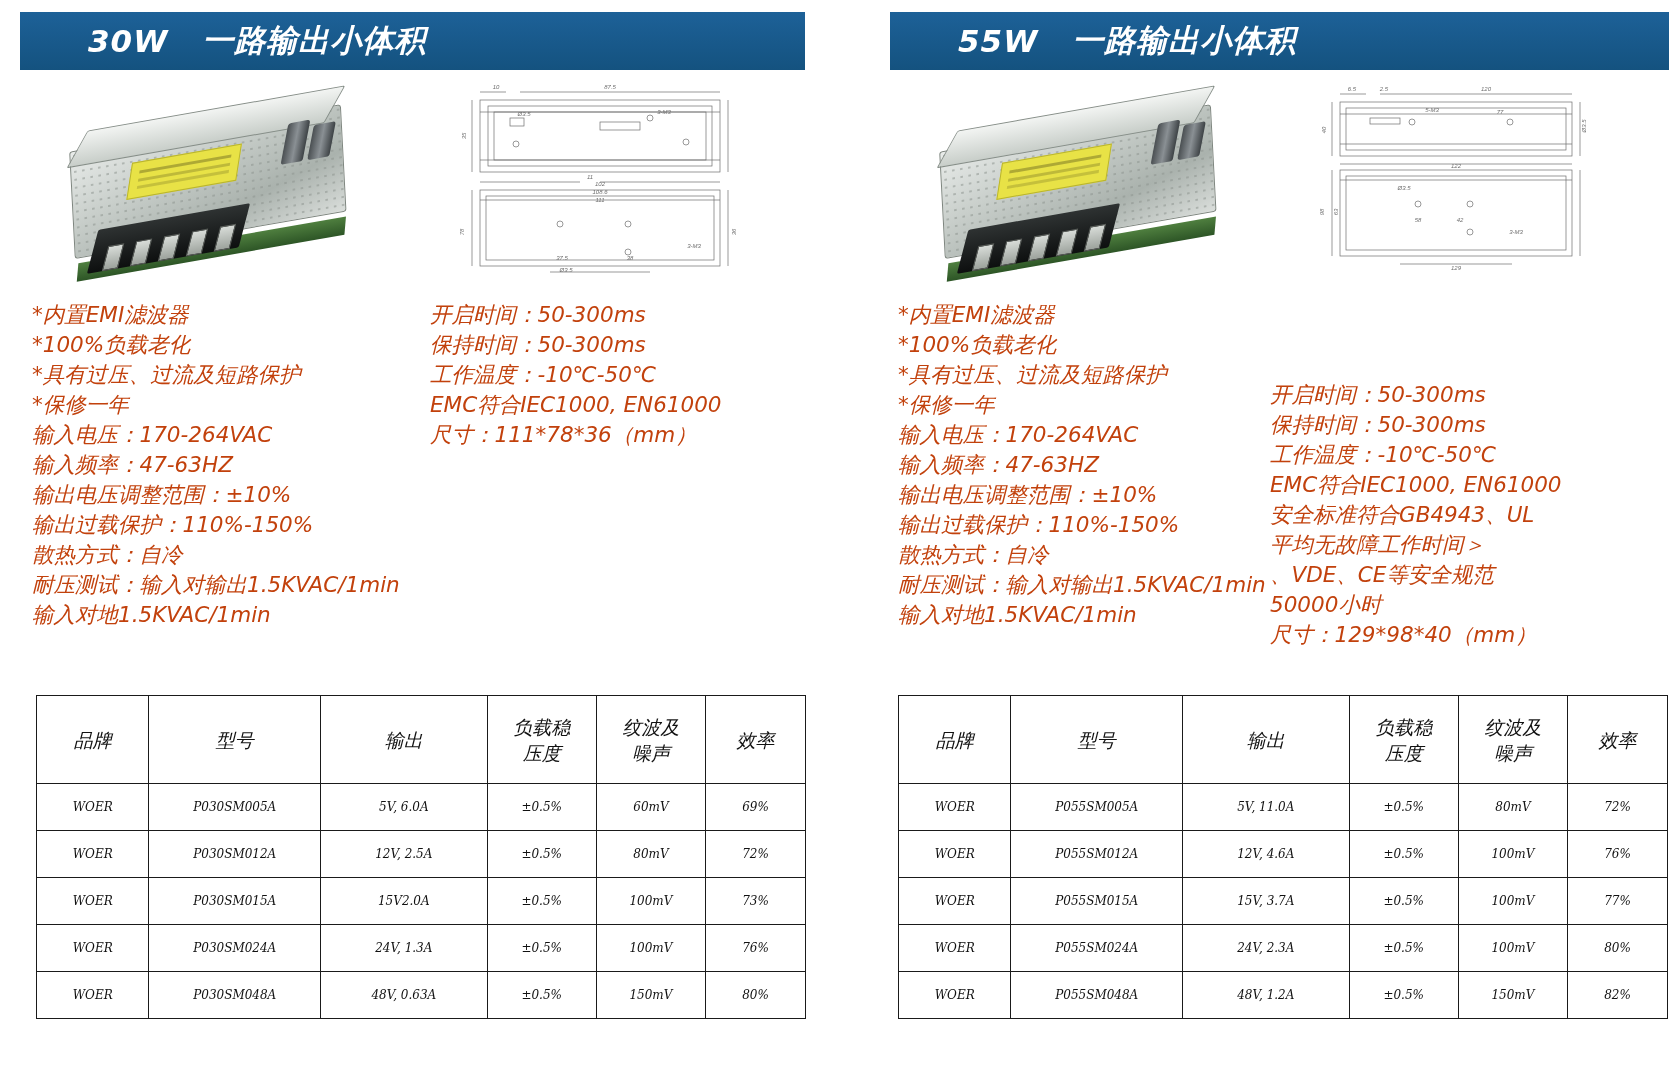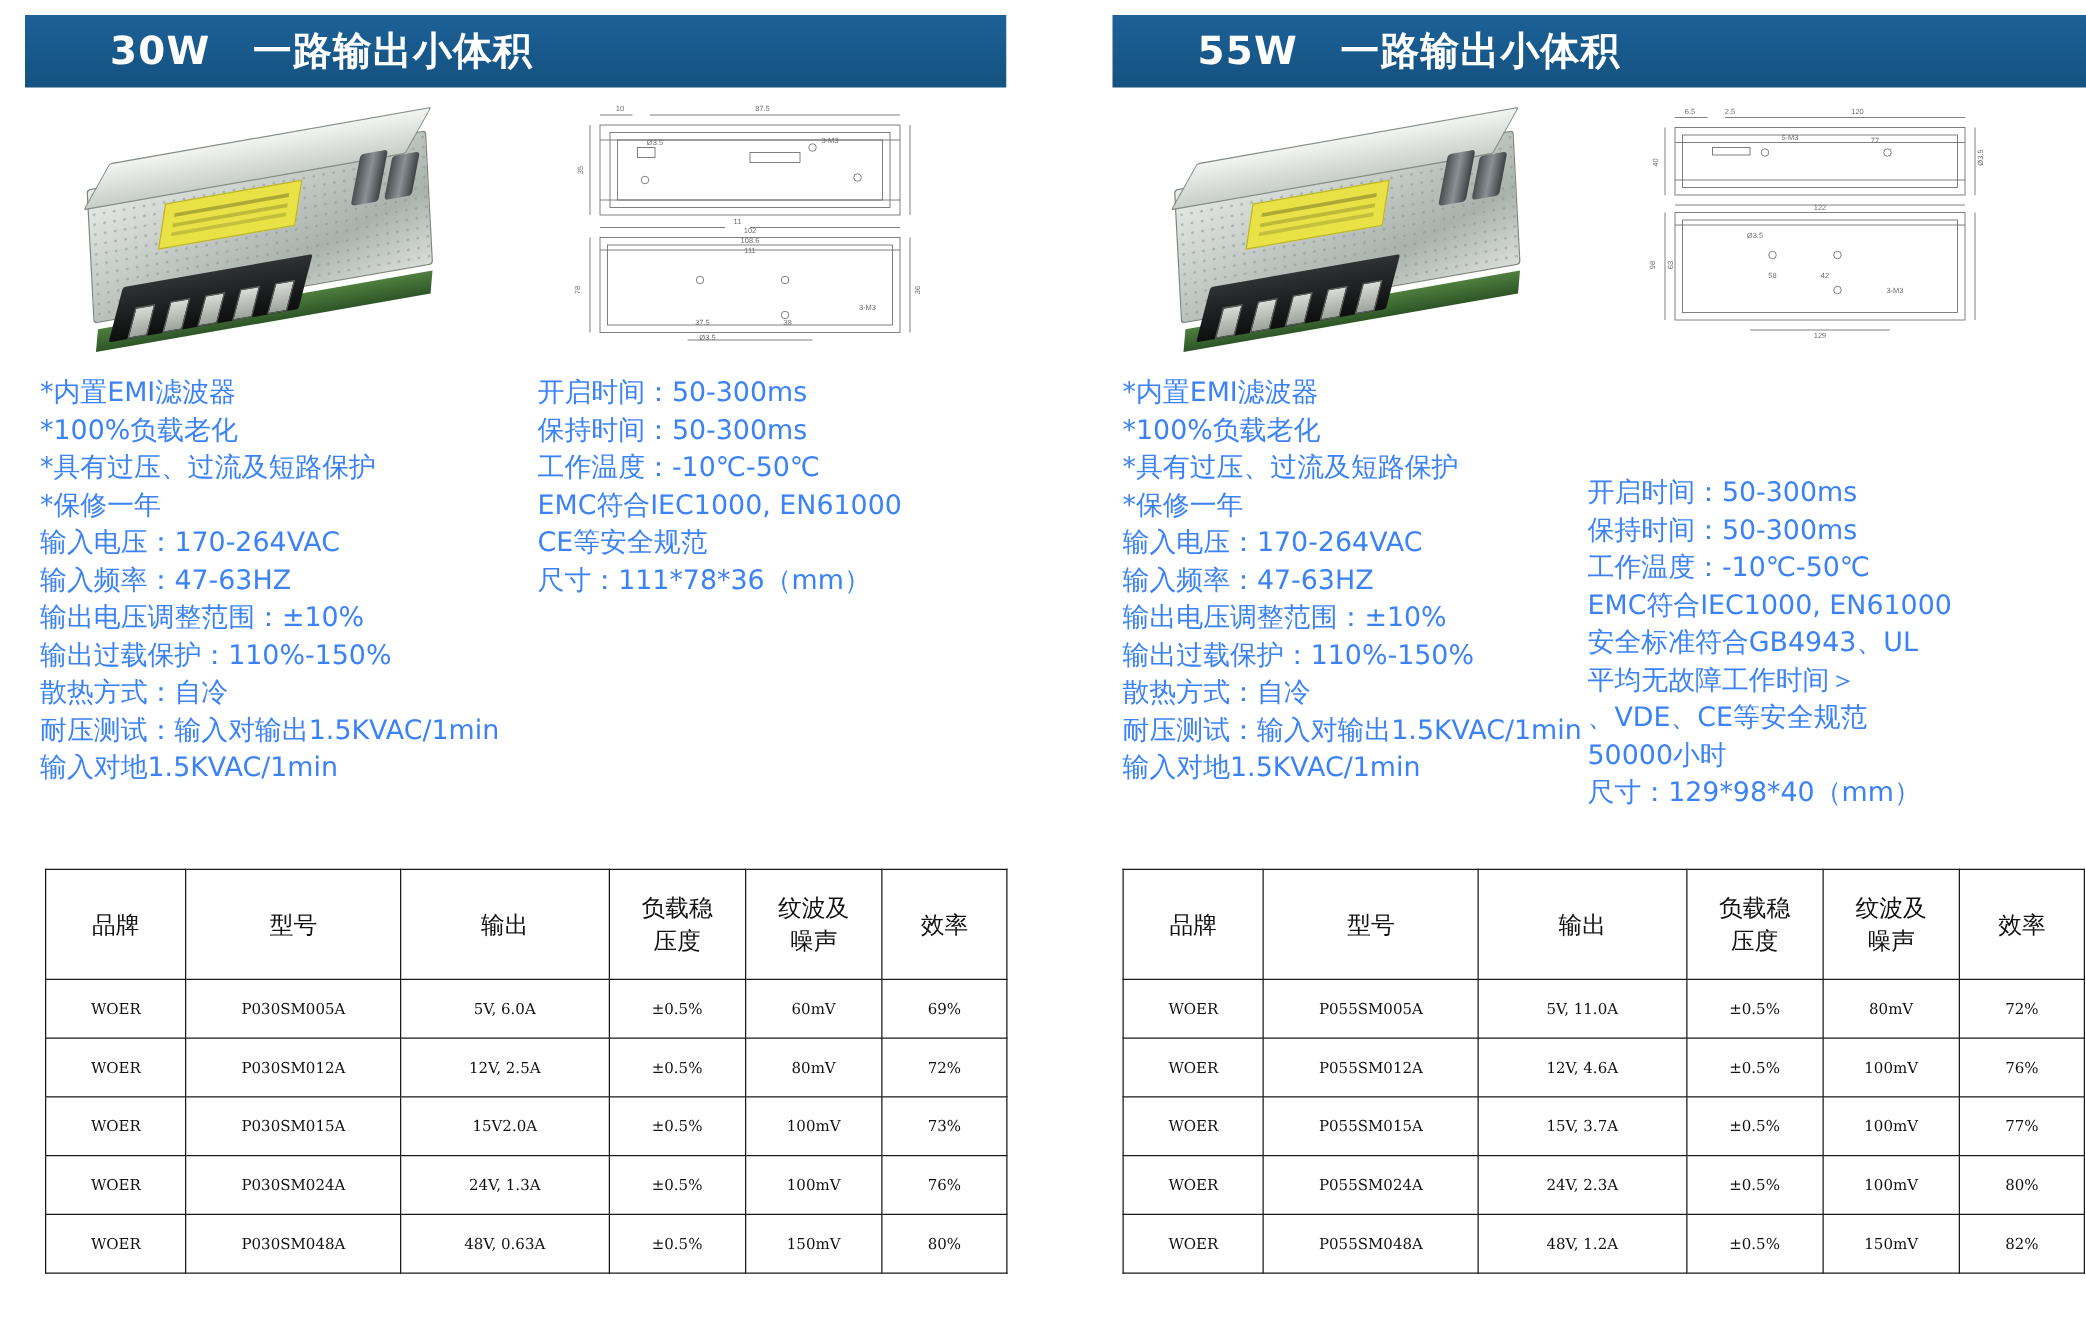--- a/index.html
+++ b/index.html
@@ -8,20 +8,21 @@
     width: 1669px; height: 1071px;
     background: #ffffff;
     font-family: "Liberation Sans", sans-serif;
   }
   .page {
     position: relative;
     width: 1669px;
     height: 1071px;
     background: #fff;
     overflow: hidden;
+    font-style: italic;
   }
   .panel {
     position: absolute;
     top: 0;
     width: 805px;
     height: 1071px;
   }
   .panel-left { left: 10px; }
   .panel-right { left: 880px; }
 
@@ -132,21 +133,21 @@
   .drawing {
     position: absolute;
     top: 82px;
     border: 0;
   }
   .drawing svg { display: block; }
 
   .specs {
     position: absolute;
     font-family: "DejaVu Sans", "Liberation Sans", sans-serif;
-    color: #3b82f6;
+    color: #c2410c;
   }
   .specs .line {
     font-size: 21.5px;
     line-height: 30px;
     white-space: nowrap;
   }
 
   table.tbl {
     position: absolute;
     border-collapse: collapse;
@@ -267,21 +268,20 @@
       <div class="line">散热方式：自冷</div>
       <div class="line">耐压测试：输入对输出1.5KVAC/1min</div>
       <div class="line">输入对地1.5KVAC/1min</div>
     </div>
 
     <div class="specs" style="left:420px; top:300px;">
       <div class="line">开启时间：50-300ms</div>
       <div class="line">保持时间：50-300ms</div>
       <div class="line">工作温度：-10℃-50℃</div>
       <div class="line">EMC符合IEC1000, EN61000</div>
-      <div class="line">CE等安全规范</div>
       <div class="line">尺寸：111*78*36（mm）</div>
     </div>
 
     <table class="tbl" style="left:26px; top:695px; width:770px;">
       <thead>
         <tr>
           <th style="width:108px">
             <span class="th-two">品牌</span>
           </th>
           <th style="width:165px">

